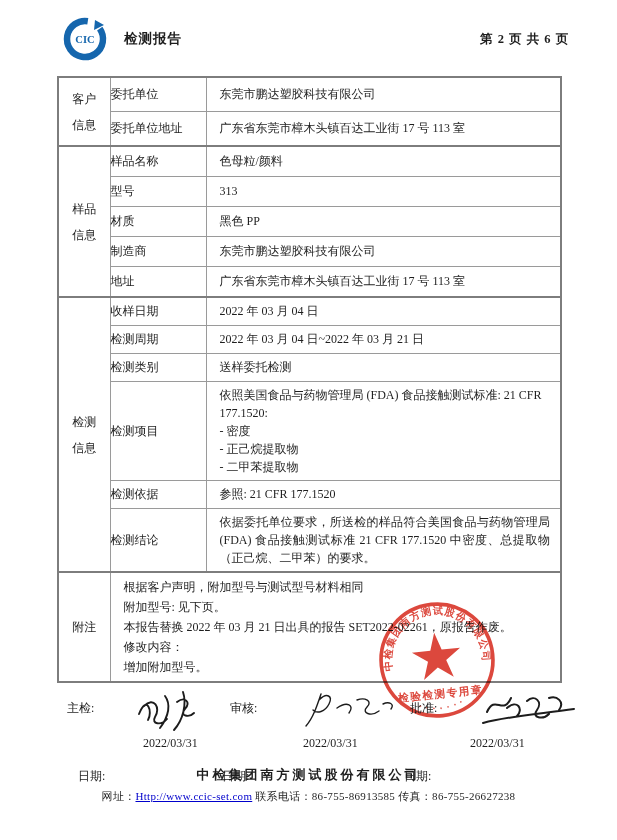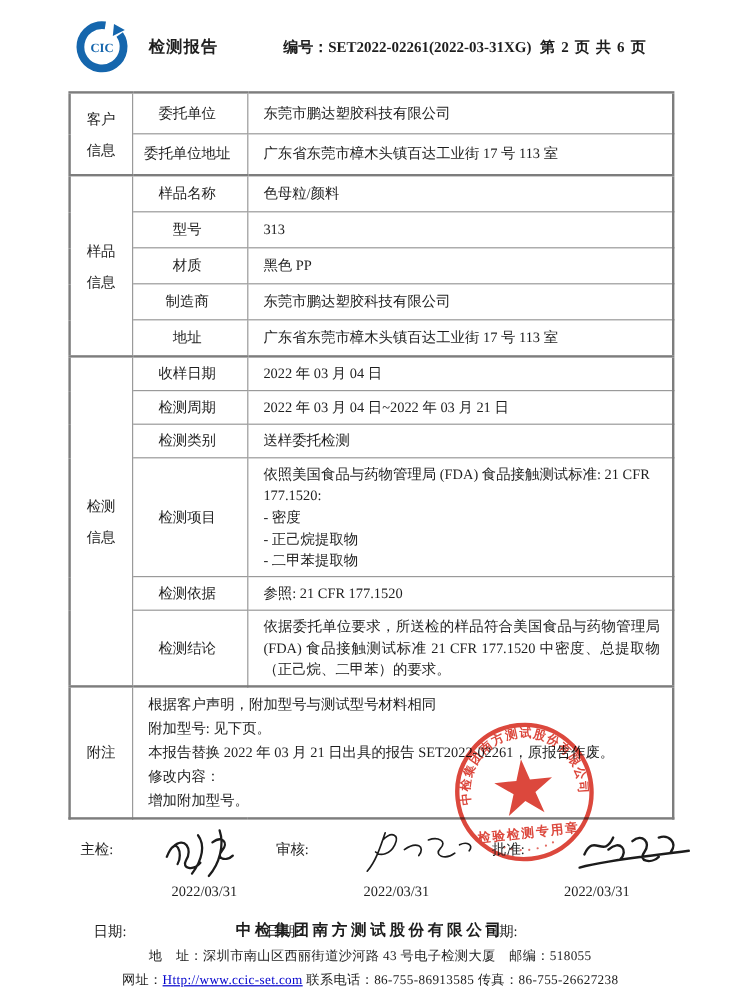--- a/index.html
+++ b/index.html
@@ -10,34 +10,34 @@
     font-family:"Liberation Serif","DejaVu Serif",serif;
     color:#1e1e1e;
     overflow:hidden;
   }
 
   
   .header { position:absolute; left:0; top:0; width:617px; height:70px; }
   .logo { position:absolute; left:62px; top:16px; width:46px; height:46px; }
   .doc-title { position:absolute; left:124px; top:30px; font-size:13.5px; font-weight:bold; letter-spacing:1px; }
   .report-no { position:absolute; left:236px; top:31px; font-size:12.5px; font-weight:bold; }
-  .page-info { position:absolute; left:450px; top:31px; font-size:12.5px; font-weight:bold; letter-spacing:1px; white-space:nowrap; }
+  .page-info { position:absolute; left:480px; top:31px; font-size:12.5px; font-weight:bold; letter-spacing:1px; white-space:nowrap; }
 
   
   table.report {
     position:absolute; left:57px; top:76px; width:503px;
     border-collapse:collapse; table-layout:fixed;
     font-size:12px; z-index:1;
   }
   table.report { border:2px solid #7d7d7d; }
   table.report td { border:1px solid #9a9a9a; vertical-align:middle; }
   tr.g-first td { border-top:2px solid #7d7d7d; }
   col.c1 { width:52px; } col.c2 { width:96px; } col.c3 { width:355px; }
   td.gcell { text-align:center; padding:0 13px; line-height:26px; word-break:break-all; }
-  td.lcell { padding-left:0; padding-right:4px; line-height:19px;text-align:center; }
+  td.lcell { padding-left:0; padding-right:4px; line-height:19px; }
   td.vcell { padding-left:13px; padding-right:10px; line-height:19px; white-space:pre-line; }
   tr.r-g1 td { padding-top:7px; padding-bottom:7px; }
   tr.r-g2 td { padding-top:5px; padding-bottom:5px; }
   tr.r-g3 td { padding-top:4px; padding-bottom:4px; }
   tr.r-items td.vcell { line-height:18px;margin-top:41px; }
   tr.r-concl td.vcell { line-height:18px; text-align:justify; }
   td.note { line-height:20px; padding-top:4px; padding-bottom:4px; }
 
   
   .stamp {
@@ -63,21 +63,20 @@
 </head>
 <body>
 
 <div class="header">
   <svg class="logo" viewBox="0 0 46 46">
     <circle cx="23" cy="23" r="18" fill="#ffffff" stroke="#1566ad" stroke-width="6.5" stroke-dasharray="98 16" transform="rotate(-35 23 23)"></circle>
     <polygon points="33,4 42,9 32,14" fill="#1566ad"></polygon>
     <text x="23" y="27" text-anchor="middle" font-size="10.5" font-weight="bold" fill="#1566ad" font-family="'Liberation Serif',serif">CIC</text>
   </svg>
   <div class="doc-title">检测报告</div>
-  <div class="report-no">编号：SET2022-02261(2022-03-31XG)</div>
   <div class="page-info">第 2 页 共 6 页</div>
 </div>
 
 <table class="report">
   <colgroup>
       <col class="c1">
       <col class="c2">
       <col class="c3">
     </colgroup>
   <tbody>
@@ -190,17 +189,16 @@
   <span class="date-label" style="left:21px;">日期:</span>
   <span class="date-value" style="left:86px;">2022/03/31</span>
   <span class="date-label" style="left:165px;">日期:</span>
   <span class="date-value" style="left:246px;">2022/03/31</span>
   <span class="date-label" style="left:347px;">日期:</span>
   <span class="date-value" style="left:413px;">2022/03/31</span>
 </div>
 
 <div class="footer">
   <div class="footer-company">中检集团南方测试股份有限公司</div>
-  <div class="footer-line">地　址：深圳市南山区西丽街道沙河路 43 号电子检测大厦　邮编：518055</div>
   <div class="footer-line">
     <span>网址：</span><span class="footer-link">Http://www.ccic-set.com</span><span> 联系电话：86-755-86913585 传真：86-755-26627238</span>
   </div>
 </div>
 
 </body></html>

